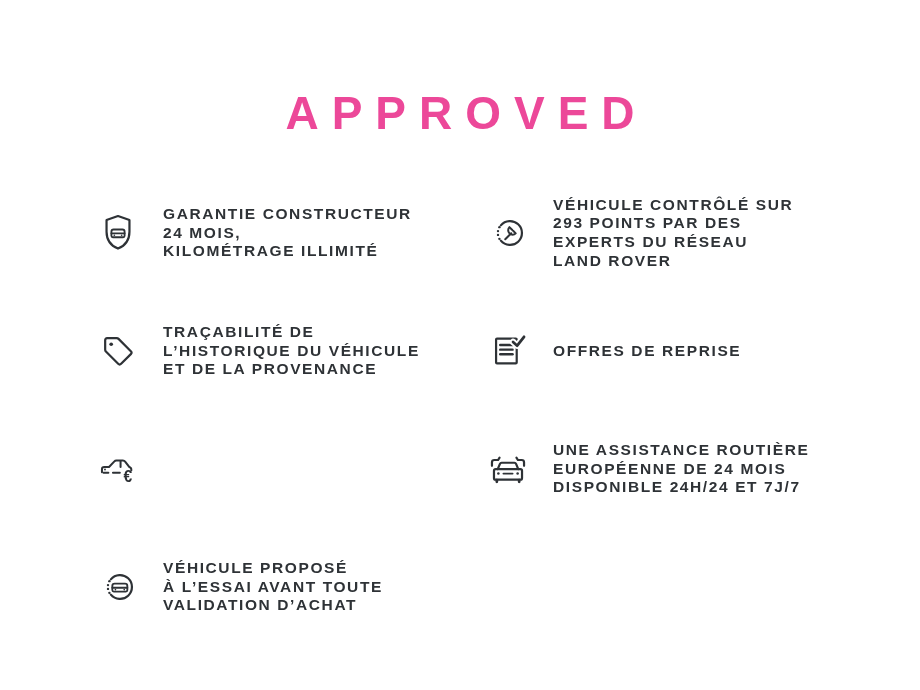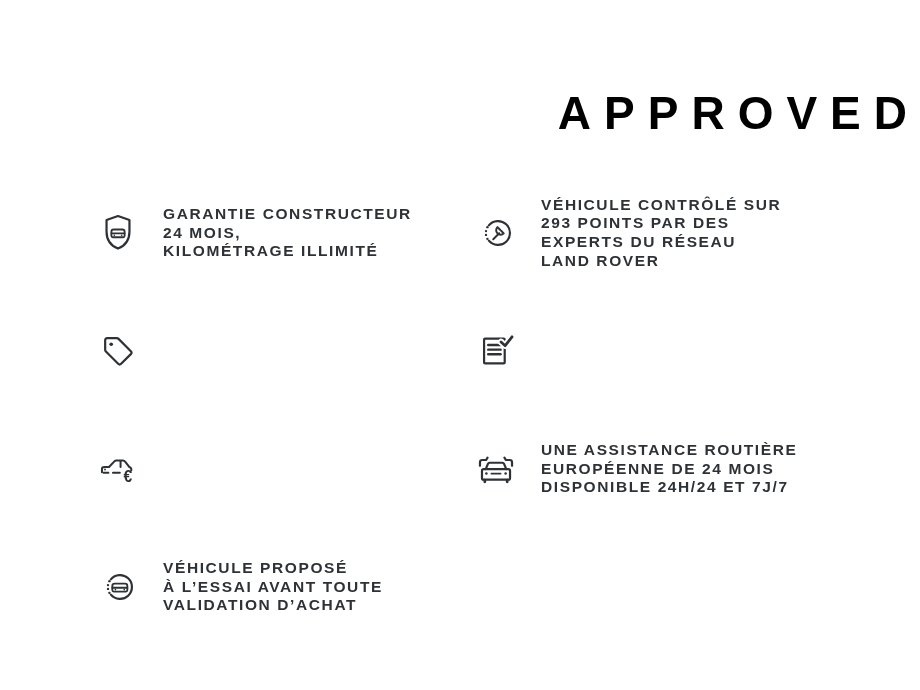--- a/index.html
+++ b/index.html
@@ -11,33 +11,33 @@
     overflow: hidden;
     font-family: "Liberation Sans", sans-serif;
   }
   .page {
     width: 920px;
     height: 690px;
     position: relative;
   }
   .heading {
     padding-top: 86px;
-    text-align: right;
+    text-align: center;
     font-size: 46px;
     font-weight: bold;
     letter-spacing: 13px;
-    color: #000000;
+    color: #ec4899;
     text-indent: 13px; 
   }
   .features {
     width: 756px;
     margin: 34px auto 0 auto;
     display: grid;
     grid-template-columns: 358px 358px;
-    column-gap: 20px;
+    column-gap: 32px;
     grid-template-rows: repeat(4, 118px);
   }
   .feature {
     display: flex;
     align-items: center;
     gap: 23px;
     padding-left: 14px;
   }
   .feature .icon {
     flex: 0 0 44px;
@@ -100,33 +100,37 @@
 LAND ROVER</p>
     </div>
 
     <div class="feature">
       <span class="icon">
         <svg width="44" height="44" viewBox="0 0 48 48" fill="none" stroke="#2e3236" stroke-width="2.4" stroke-linecap="round" stroke-linejoin="round">
           <path d="M10 12.2 Q10 10 12.2 10 L22.6 10 Q23.8 10 24.6 10.8 L38 24.2 Q39.6 25.8 38 27.4 L27.4 38 Q25.8 39.6 24.2 38 L10.8 24.6 Q10 23.8 10 22.6 Z"></path>
           <circle cx="16.6" cy="16.6" r="2" fill="#2e3236" stroke="none"></circle>
         </svg>
       </span>
+      <p class="txt">TRAÇABILITÉ DE
+L’HISTORIQUE DU VÉHICULE
+ET DE LA PROVENANCE</p>
     </div>
 
     <div class="feature">
       <span class="icon">
         <svg width="44" height="44" viewBox="0 0 48 48" fill="none" stroke="#2e3236" stroke-width="2.4" stroke-linecap="round" stroke-linejoin="round">
           <rect x="11" y="10.5" width="22.5" height="27" rx="1"></rect>
           <path stroke-width="2.6" d="M15.5 17.5 H29"></path>
           <path stroke-width="2.6" d="M15.5 22.5 H29"></path>
           <path stroke-width="2.6" d="M15.5 27.5 H29"></path>
           <path d="M29.5 14.2 L34 18.2 L41.5 8.5" stroke="#ffffff" stroke-width="7"></path>
           <path d="M29.5 14.2 L34 18.2 L41.5 8.5" stroke-width="3"></path>
         </svg>
       </span>
+      <p class="txt">OFFRES DE REPRISE</p>
     </div>
 
     <div class="feature">
       <span class="icon">
         <svg width="44" height="44" viewBox="0 0 48 48" fill="none" stroke="#2e3236" stroke-width="2.2" stroke-linecap="round" stroke-linejoin="round">
           <path d="M6.5 27.5 V24.2 Q6.5 21.8 9 21.8 H14.2 L19.8 15.9 Q20.8 14.8 22.3 14.8 H29.4 Q30.9 14.8 31.8 16 L36.2 21.8 Q38.5 22.3 38.5 24.4 V25.6"></path>
           <path d="M26.8 15.2 V21.8"></path>
           <path d="M8.2 28.2 H13.5 M18.5 28.2 H26"></path>
           <circle cx="9.8" cy="24.5" r="1" fill="#2e3236" stroke="none"></circle>
           <text x="30" y="38" font-size="17" font-weight="bold" fill="#2e3236" stroke="none" font-family="Liberation Sans, sans-serif">€</text>

